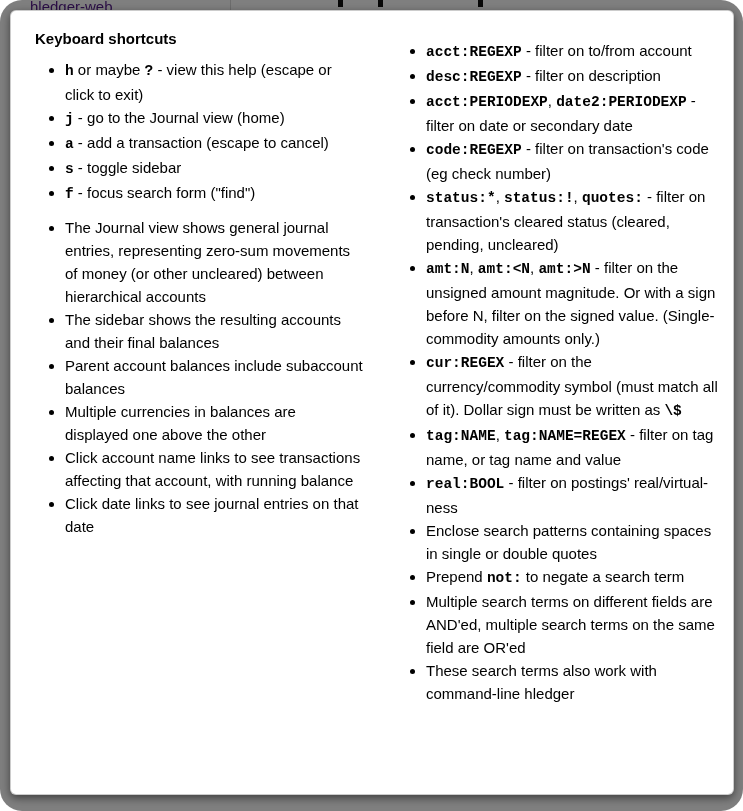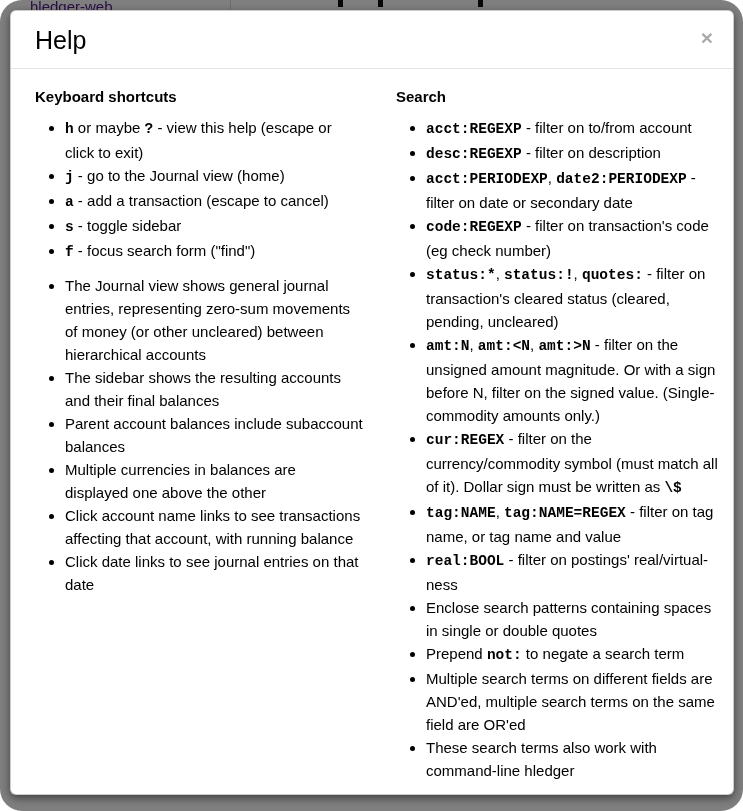--- a/index.html
+++ b/index.html
@@ -116,47 +116,40 @@
     <a class="brand-link" href="#">hledger-web</a>
     <div class="bg-vline"></div>
     <div class="bg-heading-fragment frag-1"></div>
     <div class="bg-heading-fragment frag-2"></div>
     <div class="bg-heading-fragment frag-3"></div>
   </div>
 
   <div class="backdrop"></div>
 
   <div class="modal">
-    <div class="modal-header">
-      <h2 class="modal-title">Help</h2>
-      <button class="close-button">
-        <span>×</span>
-      </button>
-    </div>
     <div class="modal-body">
       <div class="col col-left">
           <h4 class="section-heading">Keyboard shortcuts</h4>
           <ul class="help-list">
             <li><code>h</code> or maybe <code>?</code> - view this help (escape or click to exit)</li>
             <li><code>j</code> - go to the Journal view (home)</li>
             <li><code>a</code> - add a transaction (escape to cancel)</li>
             <li><code>s</code> - toggle sidebar</li>
             <li><code>f</code> - focus search form ("find")</li>
           </ul>
           <ul class="help-list">
             <li>The Journal view shows general journal entries, representing zero-sum movements of money (or other uncleared) between hierarchical accounts</li>
             <li>The sidebar shows the resulting accounts and their final balances</li>
             <li>Parent account balances include subaccount balances</li>
             <li>Multiple currencies in balances are displayed one above the other</li>
             <li>Click account name links to see transactions affecting that account, with running balance</li>
             <li>Click date links to see journal entries on that date</li>
           </ul>
         </div>
       <div class="col col-right">
-          <h4 class="section-heading">Search</h4>
           <ul class="help-list">
             <li><code>acct:REGEXP</code> - filter on to/from account</li>
             <li><code>desc:REGEXP</code> - filter on description</li>
             <li><code>acct:PERIODEXP</code>, <code>date2:PERIODEXP</code> - filter on date or secondary date</li>
             <li><code>code:REGEXP</code> - filter on transaction's code (eg check number)</li>
             <li><code>status:*</code>, <code>status:!</code>, <code>quotes:</code> - filter on transaction's cleared status (cleared, pending, uncleared)</li>
             <li><code>amt:N</code>, <code>amt:&lt;N</code>, <code>amt:&gt;N</code> - filter on the unsigned amount magnitude. Or with a sign before N, filter on the signed value. (Single-commodity amounts only.)</li>
             <li><code>cur:REGEX</code> - filter on the currency/commodity symbol (must match all of it). Dollar sign must be written as <code>\$</code></li>
             <li><code>tag:NAME</code>, <code>tag:NAME=REGEX</code> - filter on tag name, or tag name and value</li>
             <li><code>real:BOOL</code> - filter on postings' real/virtual-ness</li>

